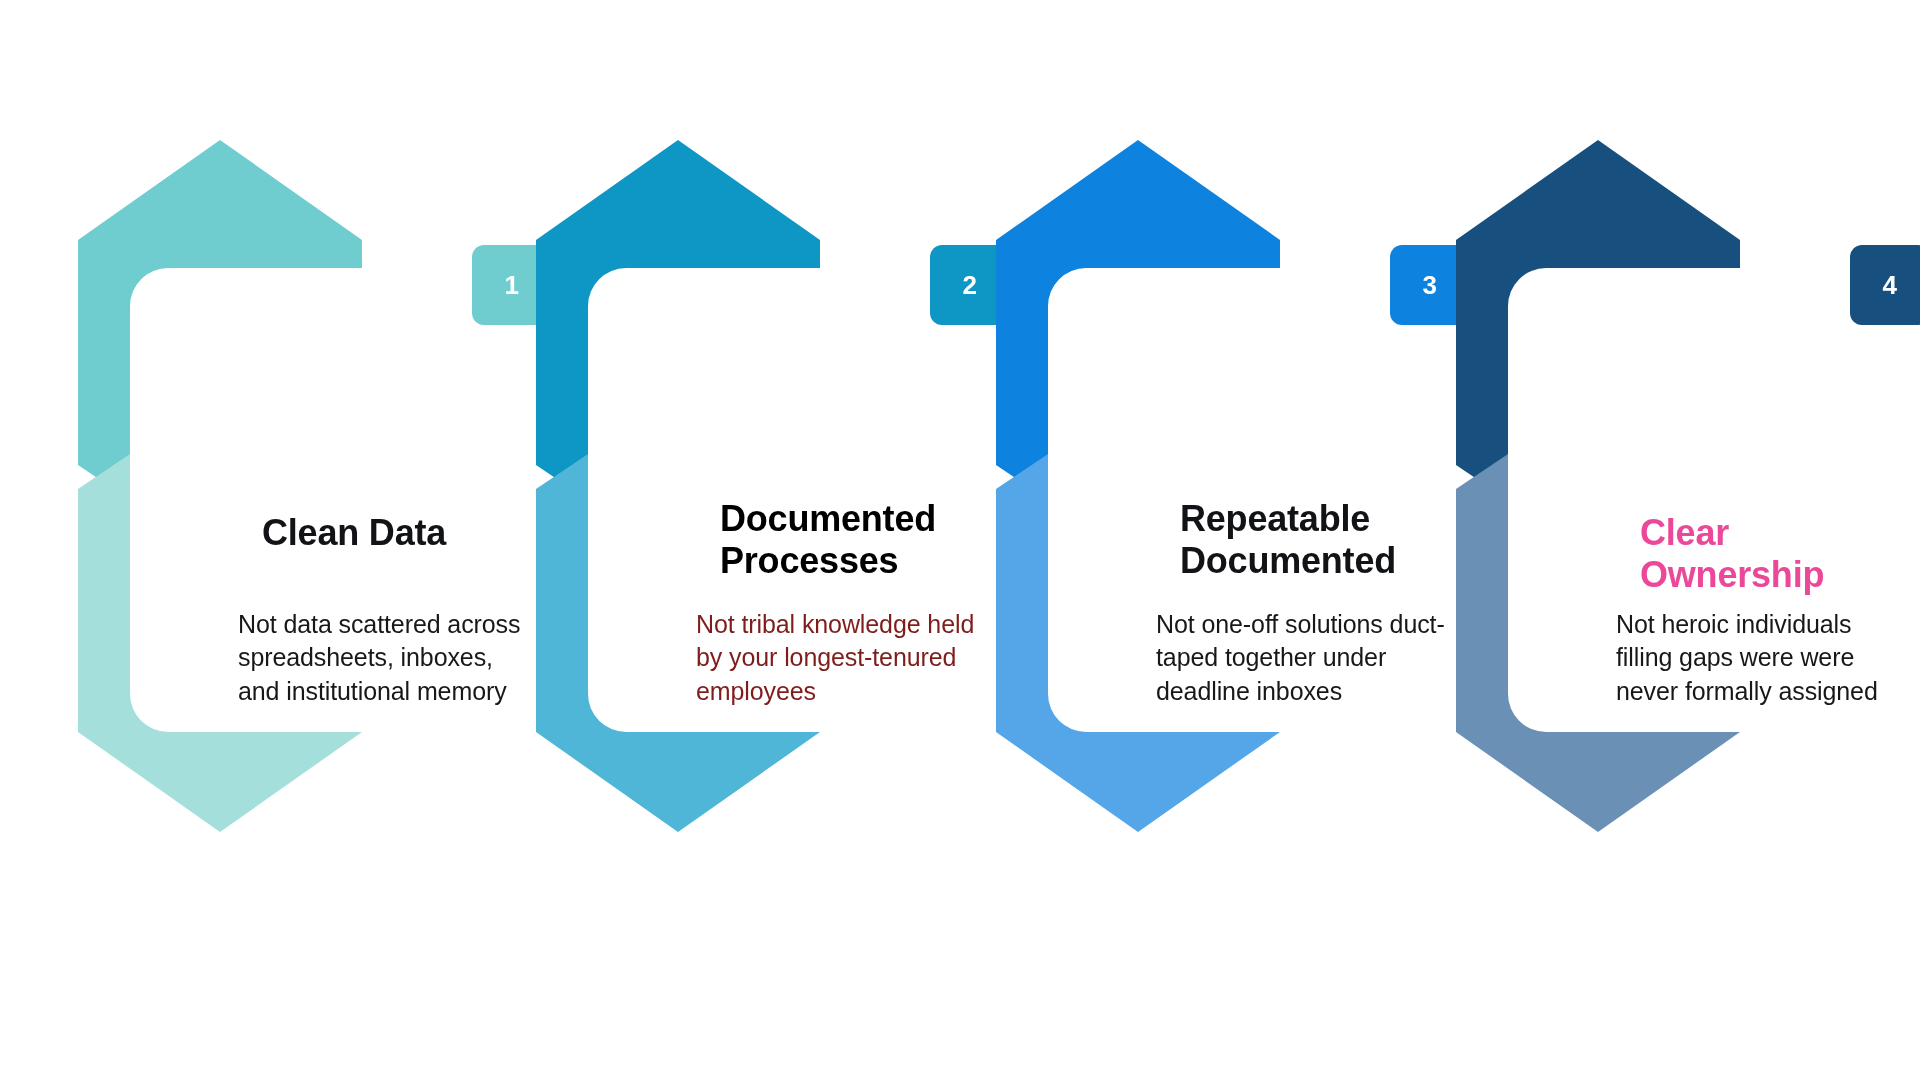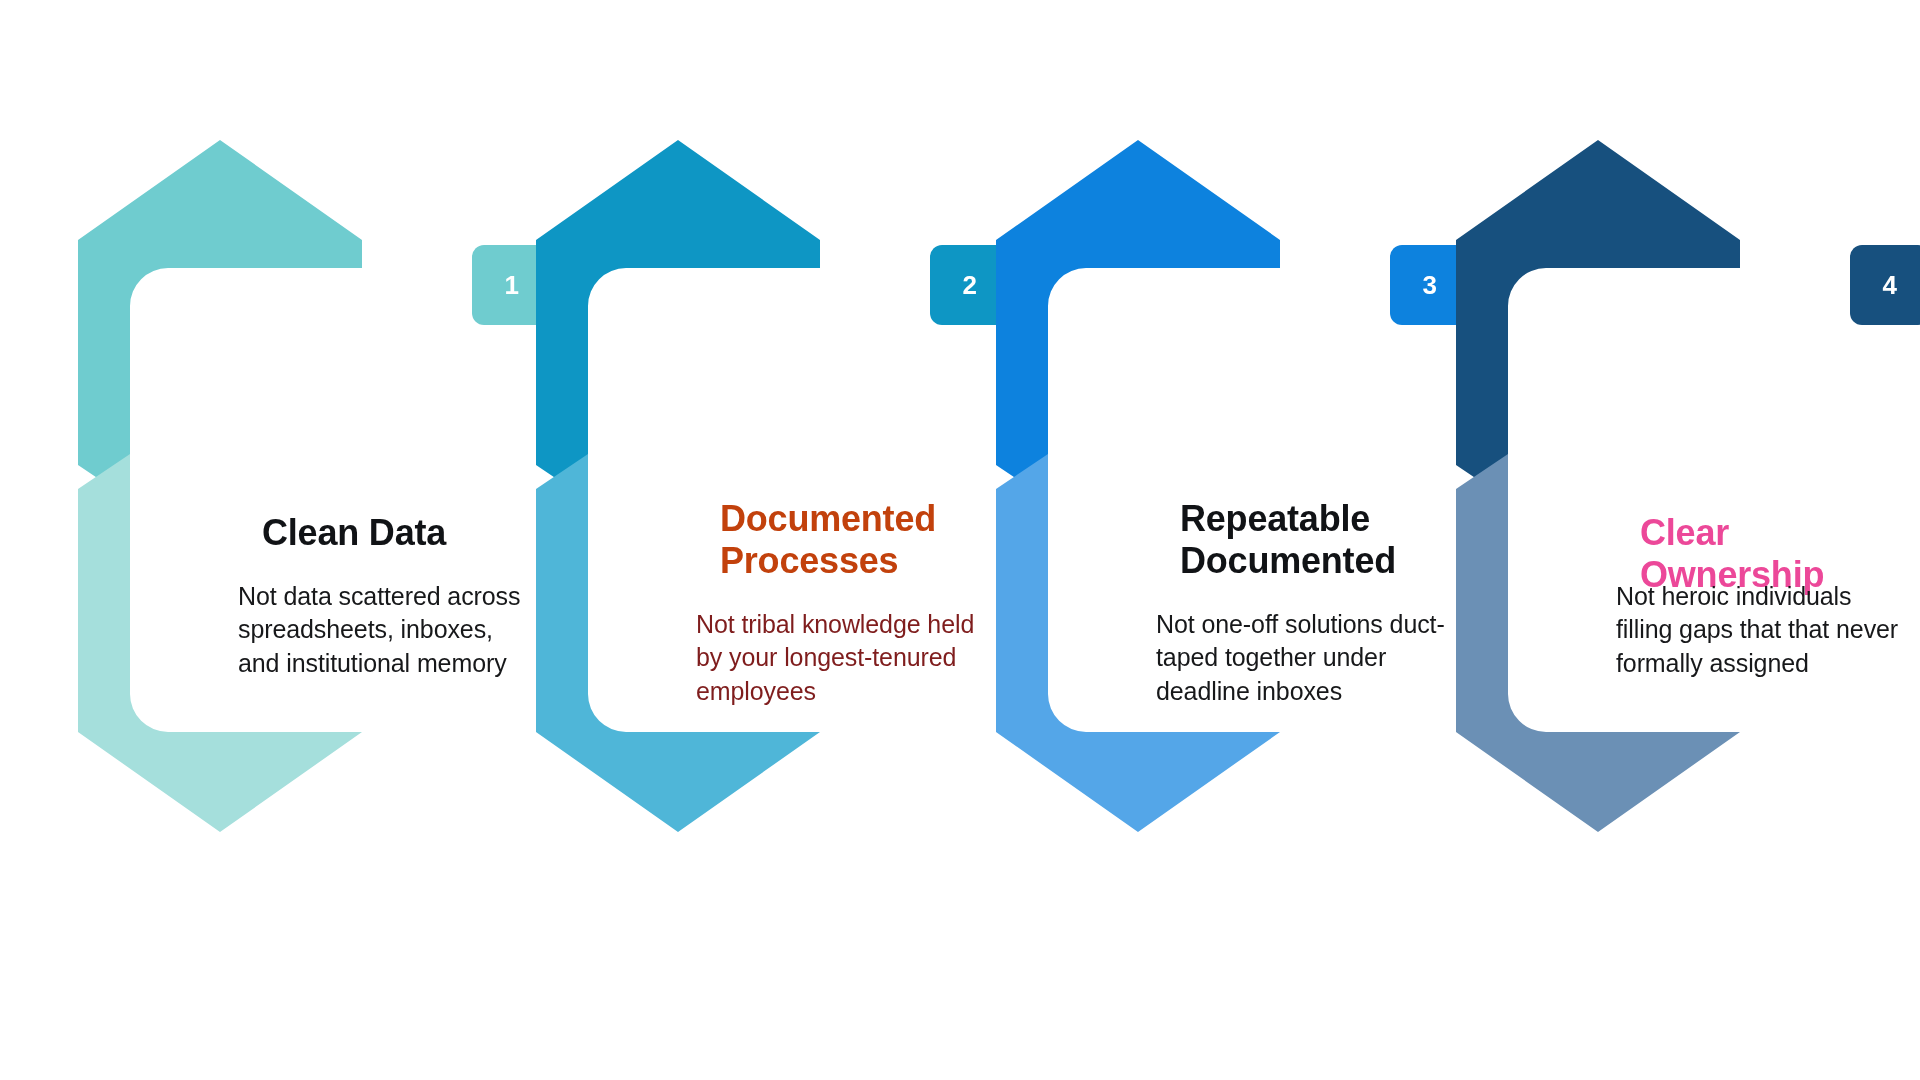--- a/index.html
+++ b/index.html
@@ -71,21 +71,21 @@
     font-size: 36px;
     font-weight: 700;
     line-height: 1.18;
     color: #111316;
     letter-spacing: -0.2px;
     margin-left: 24px;
   }
 
   .panel-body {
     position: absolute;
-    top: 440px;
+    top: 468px;
     left: 0;
     width: 290px;
     font-size: 25px;
     font-weight: 400;
     line-height: 1.33;
     color: #17181a;
     letter-spacing: -0.1px;
   }
 
   .panel-title.two-line { top: 358px; }
@@ -116,21 +116,21 @@
     <div class="panel-graphic">
       <svg width="320" height="800" viewBox="0 0 320 800" xmlns="http://www.w3.org/2000/svg">
         <path d="M 18 100 L 160 0 L 302 100 L 302 128 L 108 128 A 38 38 0 0 0 70 166 L 70 360 L 18 325 Z" fill="#0E96C4"></path>
         <path d="M 18 349 L 70 314 L 70 554 A 38 38 0 0 0 108 592 L 302 592 L 160 692 L 18 592 Z" fill="#4FB6D8"></path>
       </svg>
     </div>
     <div class="badge" style="background-color: rgb(14, 150, 196); color: rgb(255, 255, 255);">
       <span>2</span>
     </div>
     <div class="panel-text">
-      <div class="panel-title two-line" style="color: #c2410c;">Documented Processes</div>
+      <div class="panel-title two-line" style="color: #000000;">Documented Processes</div>
       <div class="panel-body shift-down" style="color: #7f1d1d;">Not tribal knowledge held by your longest-tenured employees</div>
     </div>
   </div>
 
   <div class="panel" style="left:978px;">
     <div class="panel-graphic">
       <svg width="320" height="800" viewBox="0 0 320 800" xmlns="http://www.w3.org/2000/svg">
         <path d="M 18 100 L 160 0 L 302 100 L 302 128 L 108 128 A 38 38 0 0 0 70 166 L 70 360 L 18 325 Z" fill="#0D82DE"></path>
         <path d="M 18 349 L 70 314 L 70 554 A 38 38 0 0 0 108 592 L 302 592 L 160 692 L 18 592 Z" fill="#54A6E8"></path>
       </svg>
@@ -149,17 +149,17 @@
       <svg width="320" height="800" viewBox="0 0 320 800" xmlns="http://www.w3.org/2000/svg">
         <path d="M 18 100 L 160 0 L 302 100 L 302 128 L 108 128 A 38 38 0 0 0 70 166 L 70 360 L 18 325 Z" fill="#17507E"></path>
         <path d="M 18 349 L 70 314 L 70 554 A 38 38 0 0 0 108 592 L 302 592 L 160 692 L 18 592 Z" fill="#6B90B5"></path>
       </svg>
     </div>
     <div class="badge" style="background-color: rgb(23, 80, 126); color: rgb(255, 255, 255);">
       <span>4</span>
     </div>
     <div class="panel-text">
       <div class="panel-title" style="color: #ec4899;">Clear Ownership</div>
-      <div class="panel-body" style="color: rgb(23, 24, 26);">Not heroic individuals filling gaps that that never formally assigned</div>
+      <div class="panel-body" style="color: rgb(23, 24, 26);">Not heroic individuals filling gaps were were never formally assigned</div>
     </div>
   </div>
 
 </div>
 
 </body></html>

